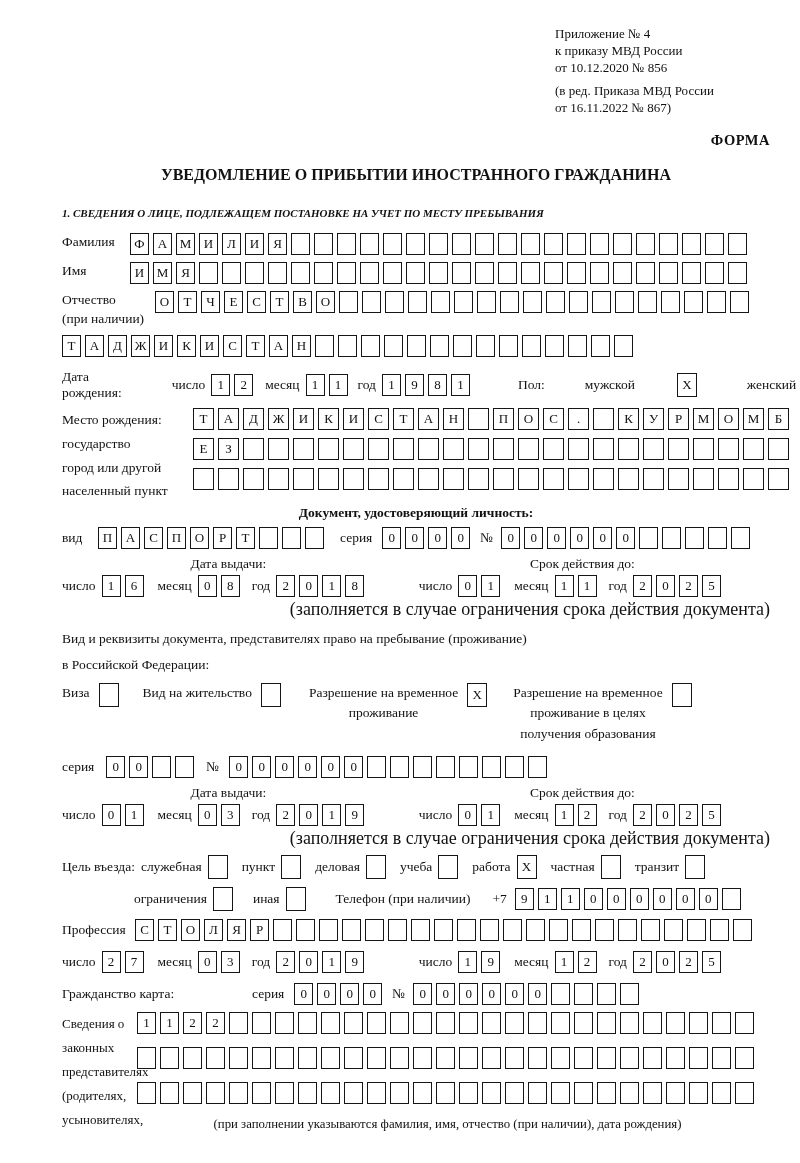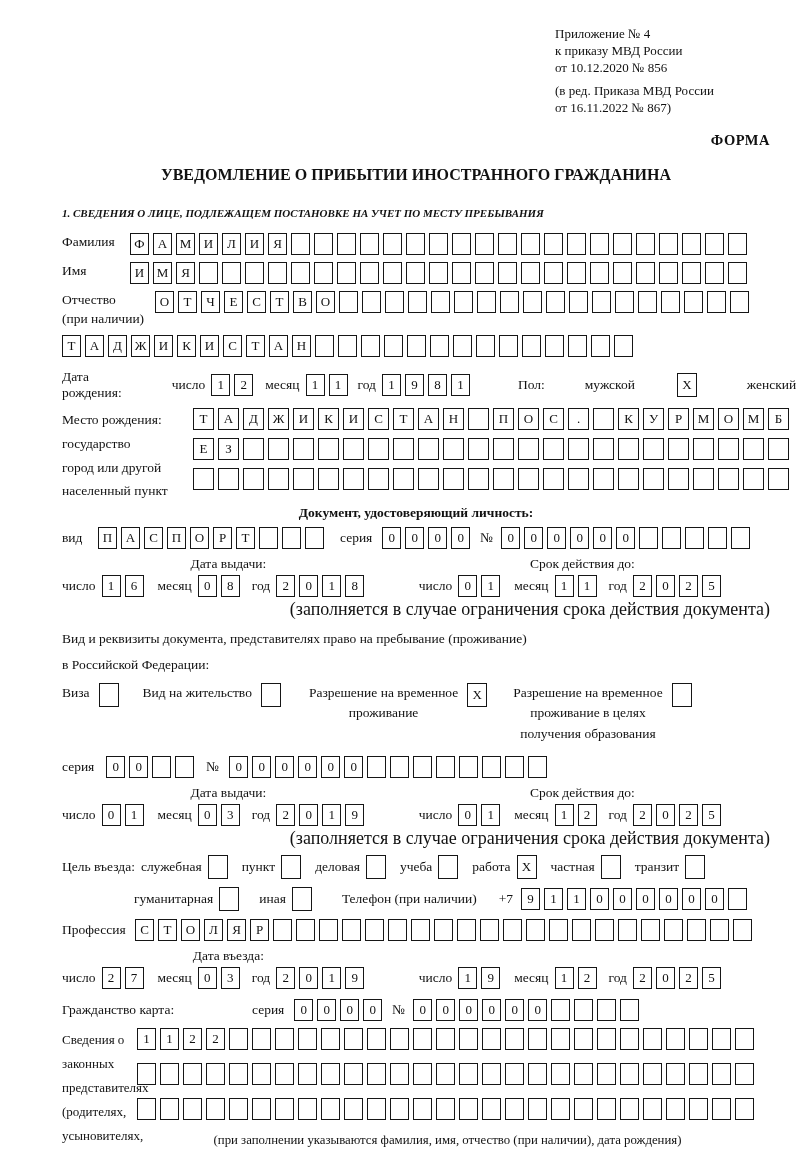--- a/index.html
+++ b/index.html
@@ -556,21 +556,21 @@
   <div class="opt">
     <span>транзит</span>
     <div class="cells chk">
         <span class="cell"></span>
       </div>
   </div>
 </div>
 
 <div class="optrow">
   <div class="opt" style="margin-left:72px;margin-right:16px">
-    <span>гуманитарная</span>
+    <span>ограничения</span>
     <div class="cells chk">
         <span class="cell"></span>
       </div>
   </div>
   <div class="opt" style="margin-right:26px">
     <span>иная</span>
     <div class="cells chk">
         <span class="cell"></span>
       </div>
   </div>
@@ -617,21 +617,20 @@
       <span class="cell"></span>
       <span class="cell"></span>
       <span class="cell"></span>
       <span class="cell"></span>
       <span class="cell"></span>
       <span class="cell"></span>
     </div>
 </div>
 
 <div class="dheads">
-  <span class="col-l">Дата въезда:</span>
 </div>
 <div class="datecols">
   <div class="col-l dgroup">
     <span class="dl">число</span>
     <div class="cells">
         <span class="cell">2</span>
         <span class="cell">7</span>
       </div>
     <span class="dl" style="margin-left:10px">месяц</span>
     <div class="cells">

